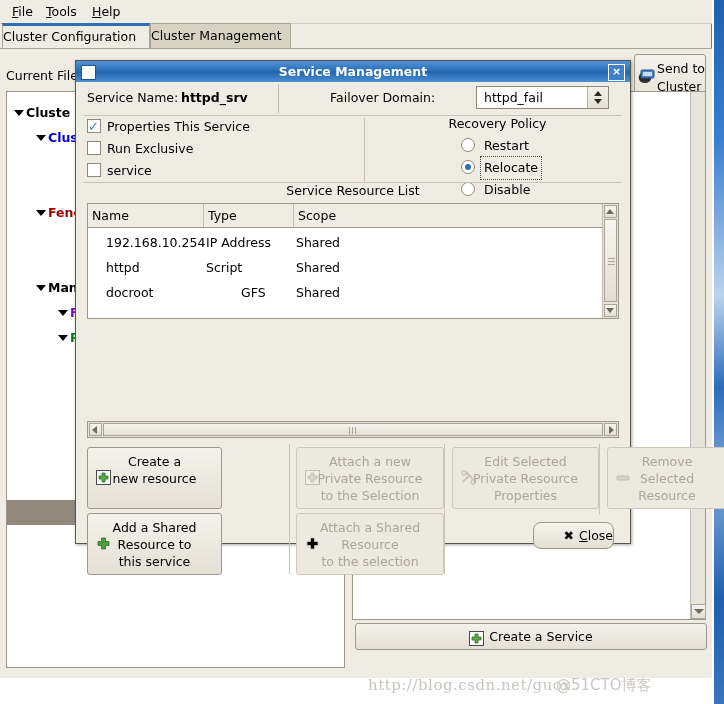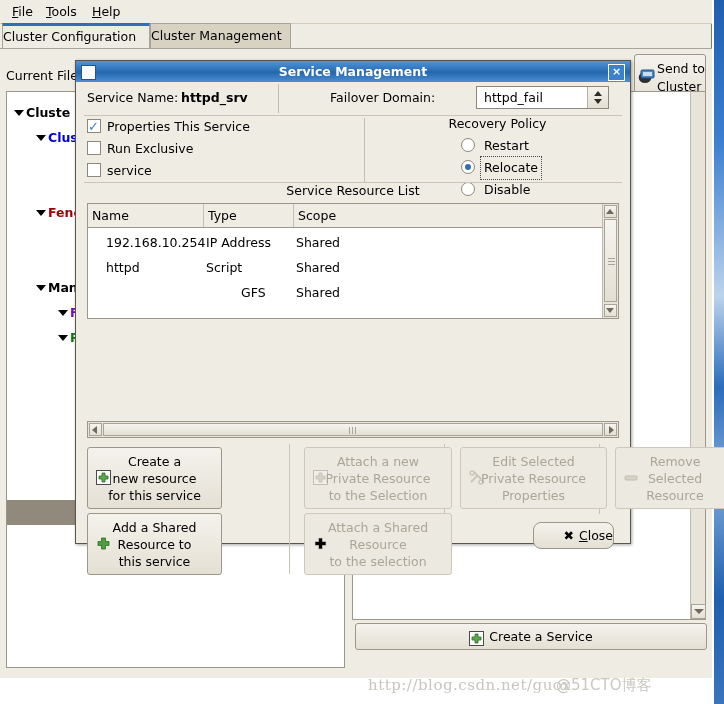--- a/index.html
+++ b/index.html
@@ -405,21 +405,20 @@
     border-radius: 3px;
     box-sizing: border-box;
     text-align: center;
     font-size: 12.5px;
     cursor: default;
   }
   .abtn.disabled {
     background: #ece9e0;
     border: 1px solid #cdc8bb;
     color: #aba697;
-    margin-left: 8px;
   }
   .abtn .lines {
     position: absolute; left: 0; top: 5px; width: 100%;
     line-height: 17px;
   }
   .abtn .icon { position: absolute; left: 8px; top: 22px; }
   .col-div { position: absolute; width: 1px; background: #c9c4b7; }
 
   
   .close-btn {
@@ -602,20 +601,21 @@
                 <div class="res-cell" style="left: 18px; width: 120px;">192.168.10.254</div>
                 <div class="res-cell" style="left: 118px; width: 88px;">IP Address</div>
                 <div class="res-cell" style="left: 208px; width: 200px;">Shared</div>
               </div>
               <div class="res-row" style="top: 51px;">
                 <div class="res-cell" style="left: 18px; width: 120px;">httpd</div>
                 <div class="res-cell" style="left: 118px; width: 88px;">Script</div>
                 <div class="res-cell" style="left: 208px; width: 200px;">Shared</div>
               </div>
               <div class="res-row" style="top: 76px;">
+                <div class="res-cell" style="left: 18px; width: 120px;">docroot</div>
                 <div class="res-cell" style="left: 128px; width: 88px; margin-left: 25px;">GFS</div>
                 <div class="res-cell" style="left: 208px; width: 200px;">Shared</div>
               </div>
             </div>
           <div class="res-vscroll">
             <div class="rvs-arrow up"></div>
             <div class="rvs-thumb">
               <div class="rvs-grip"></div>
             </div>
             <div class="rvs-arrow down"></div>
@@ -638,21 +638,20 @@
           <div class="abtn" style="left:11px;top:3px;width:135px;height:62px;">
             <span class="icon">
               <svg width="15" height="15" viewBox="0 0 15 15">
                 <rect x="0.5" y="0.5" width="14" height="14" fill="#ffffff" stroke="#4a4a4a"></rect>
                 <path d="M6 3 h3 v3 h3 v3 h-3 v3 h-3 v-3 h-3 v-3 h3 z" fill="#5aa948" stroke="#2f6b25" stroke-width="0.8"></path>
               </svg>
             </span>
             <div class="lines">
               <div>Create a</div>
               <div>new resource</div>
-              <div>for this service</div>
             </div>
           </div>
 
           <div class="abtn disabled" style="left:220px;top:3px;width:148px;height:62px;">
             <span class="icon">
               <svg width="15" height="15" viewBox="0 0 15 15">
                 <rect x="0.5" y="0.5" width="14" height="14" fill="#f0eee8" stroke="#c3beb1"></rect>
                 <path d="M6 3 h3 v3 h3 v3 h-3 v3 h-3 v-3 h-3 v-3 h3 z" fill="#d6d2c6" stroke="#c3beb1" stroke-width="0.8"></path>
               </svg>
             </span>

